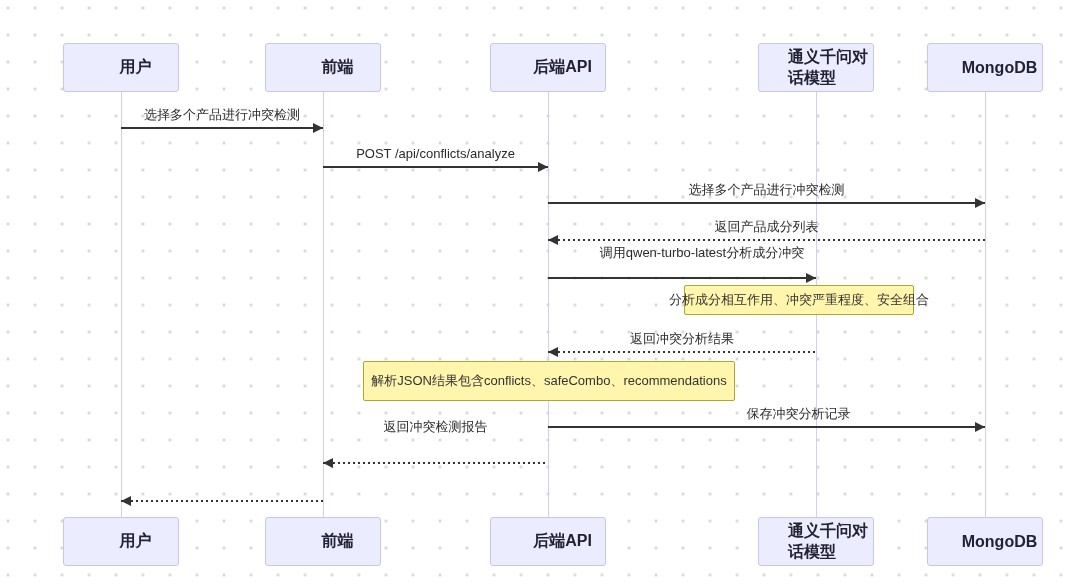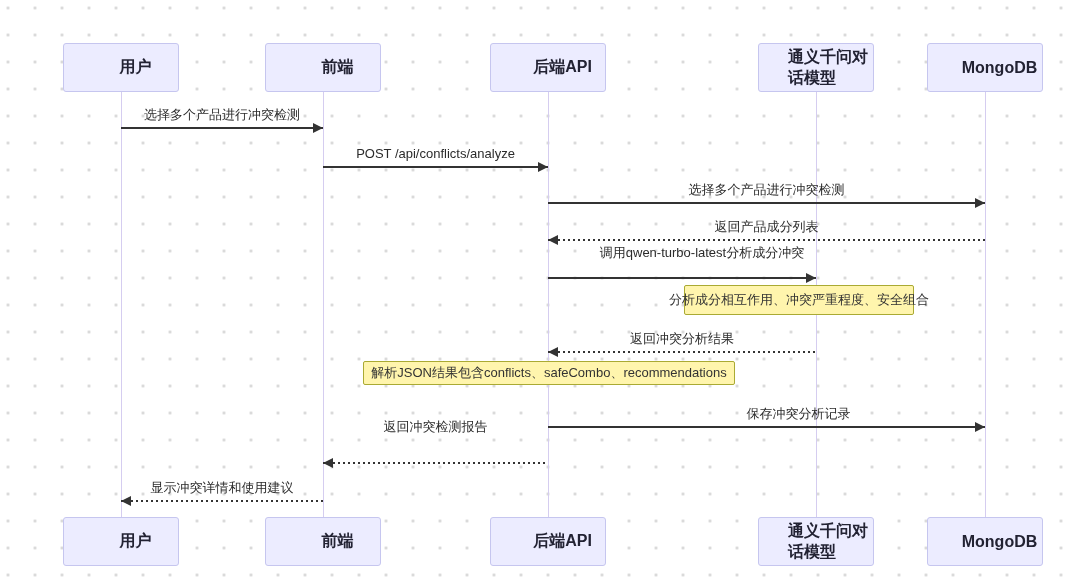--- a/index.html
+++ b/index.html
@@ -81,23 +81,22 @@
     <div class="arrowhead left" style="left: 548px; top: 347px;"></div>
     <div class="msg-label" style="left: 682px; top: 330px;">返回冲突分析结果</div>
     <div class="msg-line" style="left: 548px; top: 426px; width: 437px;"></div>
     <div class="arrowhead right" style="left: 975px; top: 422px;"></div>
     <div class="msg-label" style="left: 766.5px; top: 405px; margin-left: 32px;">保存冲突分析记录</div>
     <div class="msg-line dashed" style="left: 323px; top: 462px; width: 225px;"></div>
     <div class="arrowhead left" style="left: 323px; top: 458px;"></div>
     <div class="msg-label" style="left: 435.5px; top: 418px;">返回冲突检测报告</div>
     <div class="msg-line dashed" style="left: 121px; top: 500px; width: 202px;"></div>
     <div class="arrowhead left" style="left: 121px; top: 496px;"></div>
-    <div class="msg-label" style="left: 222px; top: 479px;">显示冲突详情和使用建议</div>
     <div class="note" style="left: 684px; top: 285px; width: 230px; height: 30px;">分析成分相互作用、冲突严重程度、安全组合</div>
-    <div class="note" style="left: 363px; top: 361px; width: 372px; height: 24px;">解析JSON结果包含conflicts、safeCombo、recommendations</div>
+    <div class="note" style="left: 363px; top: 361px; width: 372px; height: 40px;">解析JSON结果包含conflicts、safeCombo、recommendations</div>
     <div class="actor" style="left: 63px; top: 43px; width: 116px; height: 49px;">用户</div>
     <div class="actor" style="left: 63px; top: 517px; width: 116px; height: 49px;">用户</div>
     <div class="actor" style="left: 265px; top: 43px; width: 116px; height: 49px;">前端</div>
     <div class="actor" style="left: 265px; top: 517px; width: 116px; height: 49px;">前端</div>
     <div class="actor" style="left: 490px; top: 43px; width: 116px; height: 49px;">后端API</div>
     <div class="actor" style="left: 490px; top: 517px; width: 116px; height: 49px;">后端API</div>
     <div class="actor" style="left: 758px; top: 43px; width: 116px; height: 49px;">通义千问对话模型</div>
     <div class="actor" style="left: 758px; top: 517px; width: 116px; height: 49px;">通义千问对话模型</div>
     <div class="actor" style="left: 927px; top: 43px; width: 116px; height: 49px;">MongoDB</div>
     <div class="actor" style="left: 927px; top: 517px; width: 116px; height: 49px;">MongoDB</div>

